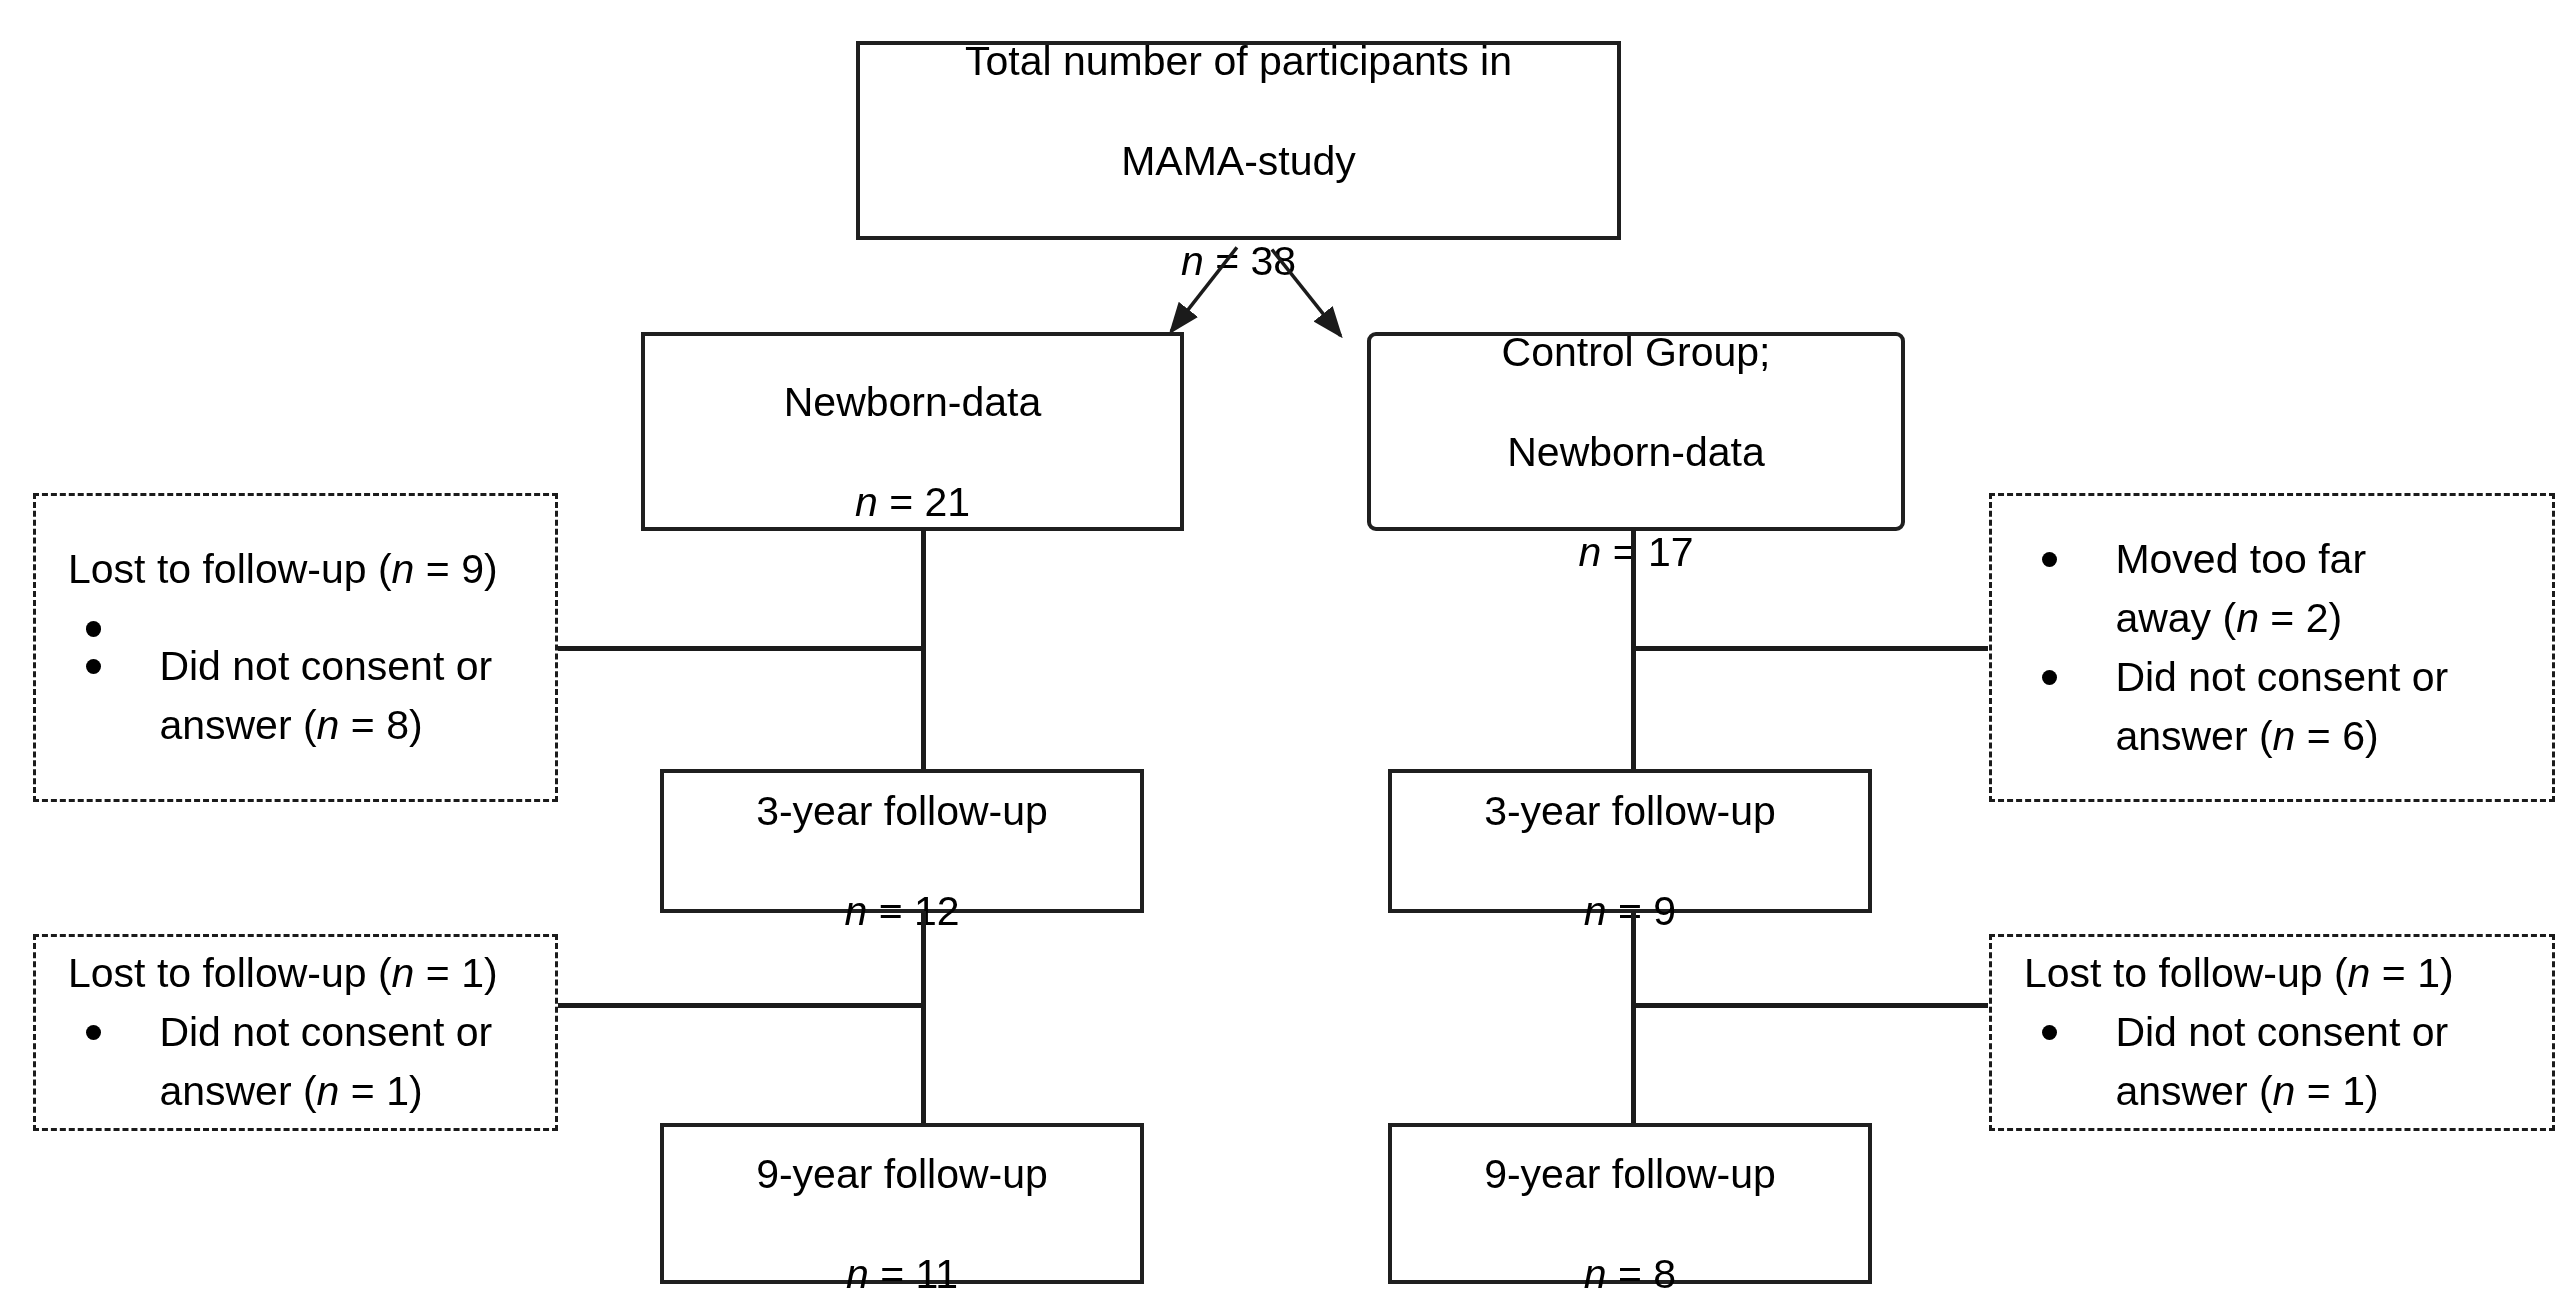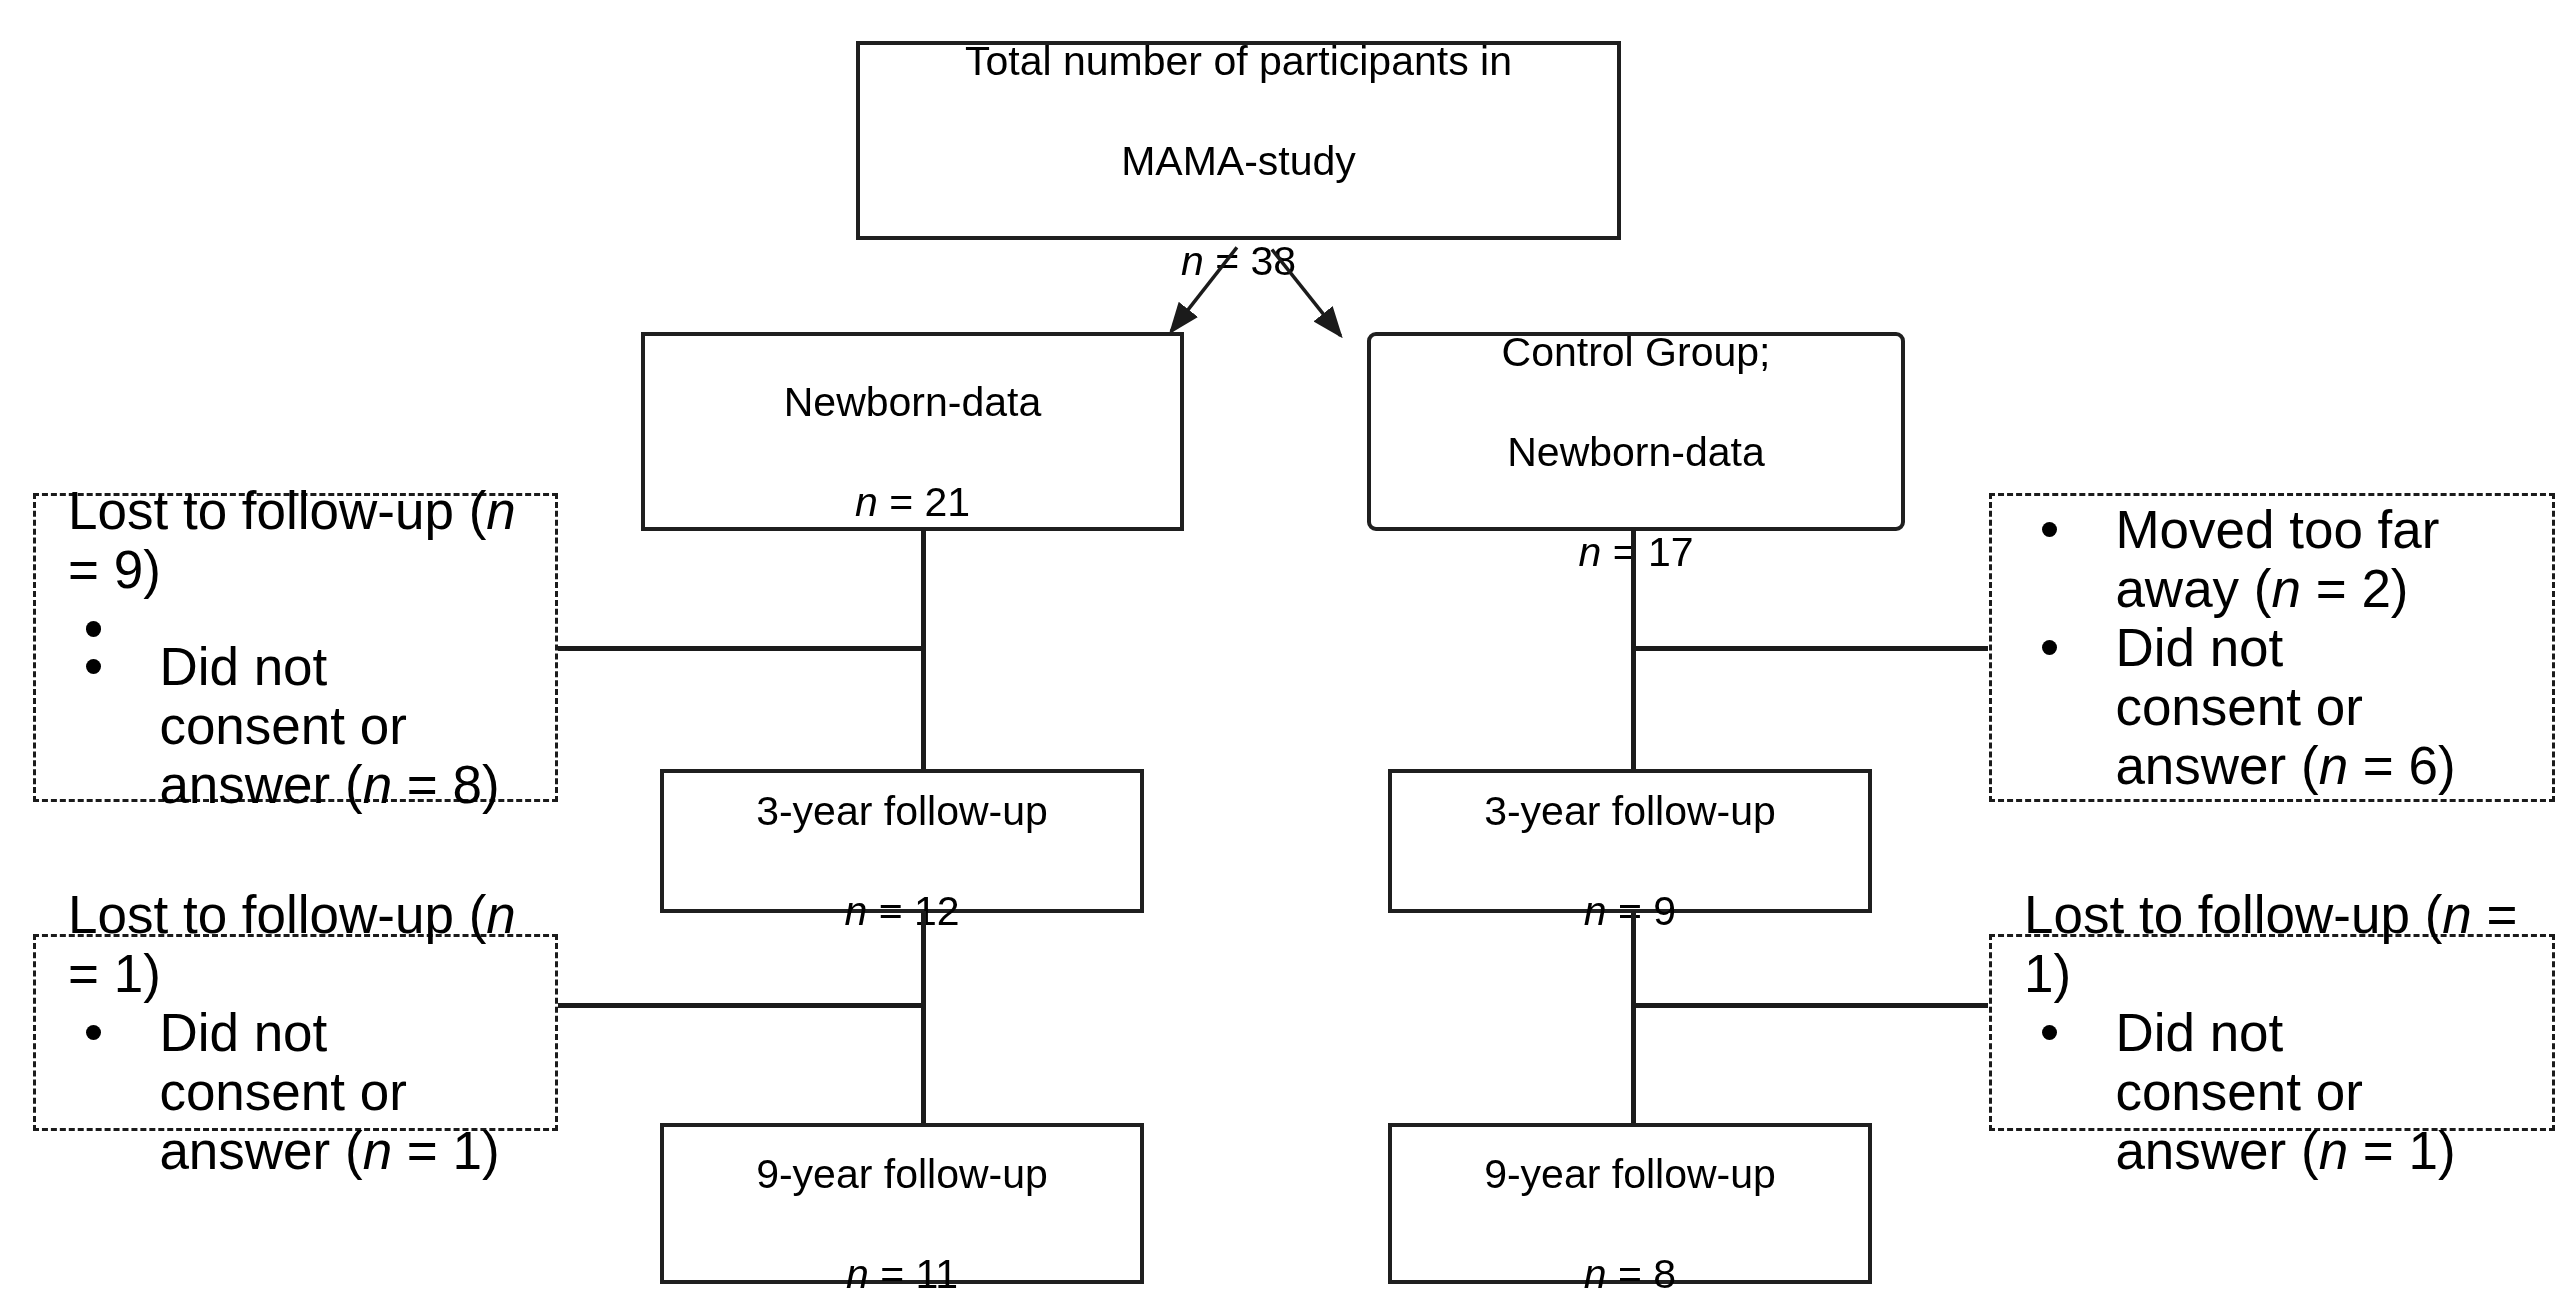--- a/index.html
+++ b/index.html
@@ -6,21 +6,21 @@
   .canvas{
     position:relative;width:2576px;height:1299px;background:#ffffff;
     font-family:"Liberation Sans", sans-serif;color:#000000;overflow:hidden;
   }
   .box{position:absolute;background:#ffffff;box-sizing:border-box;}
   .solid{border:4.2px solid #1f1f1f;display:flex;flex-direction:column;
          justify-content:center;align-items:center;text-align:center;
          font-size:41px;line-height:60px;}
   .solid div{white-space:nowrap;margin-top:40px;}
   .dashed{border:3.5px dashed #1b1b1b;display:flex;flex-direction:column;
-          justify-content:center;font-size:53px;line-height:59px;
+          justify-content:center;font-size:41px;line-height:59px;
           padding-left:32px;padding-right:11.2px;}
   .conn{position:absolute;background:#1b1b1b;}
   .bullet-row{display:flex;align-items:flex-start;margin-left:18px;}
   .bullet{flex:0 0 auto;width:15.4px;height:15.4px;border-radius:50%;
           background:#000000;margin-top:22px;}
   .bullet-text{margin-left:58px;width:354px;}
   i{font-style:italic;}
   svg{position:absolute;overflow:visible;}
 </style>
 </head>

